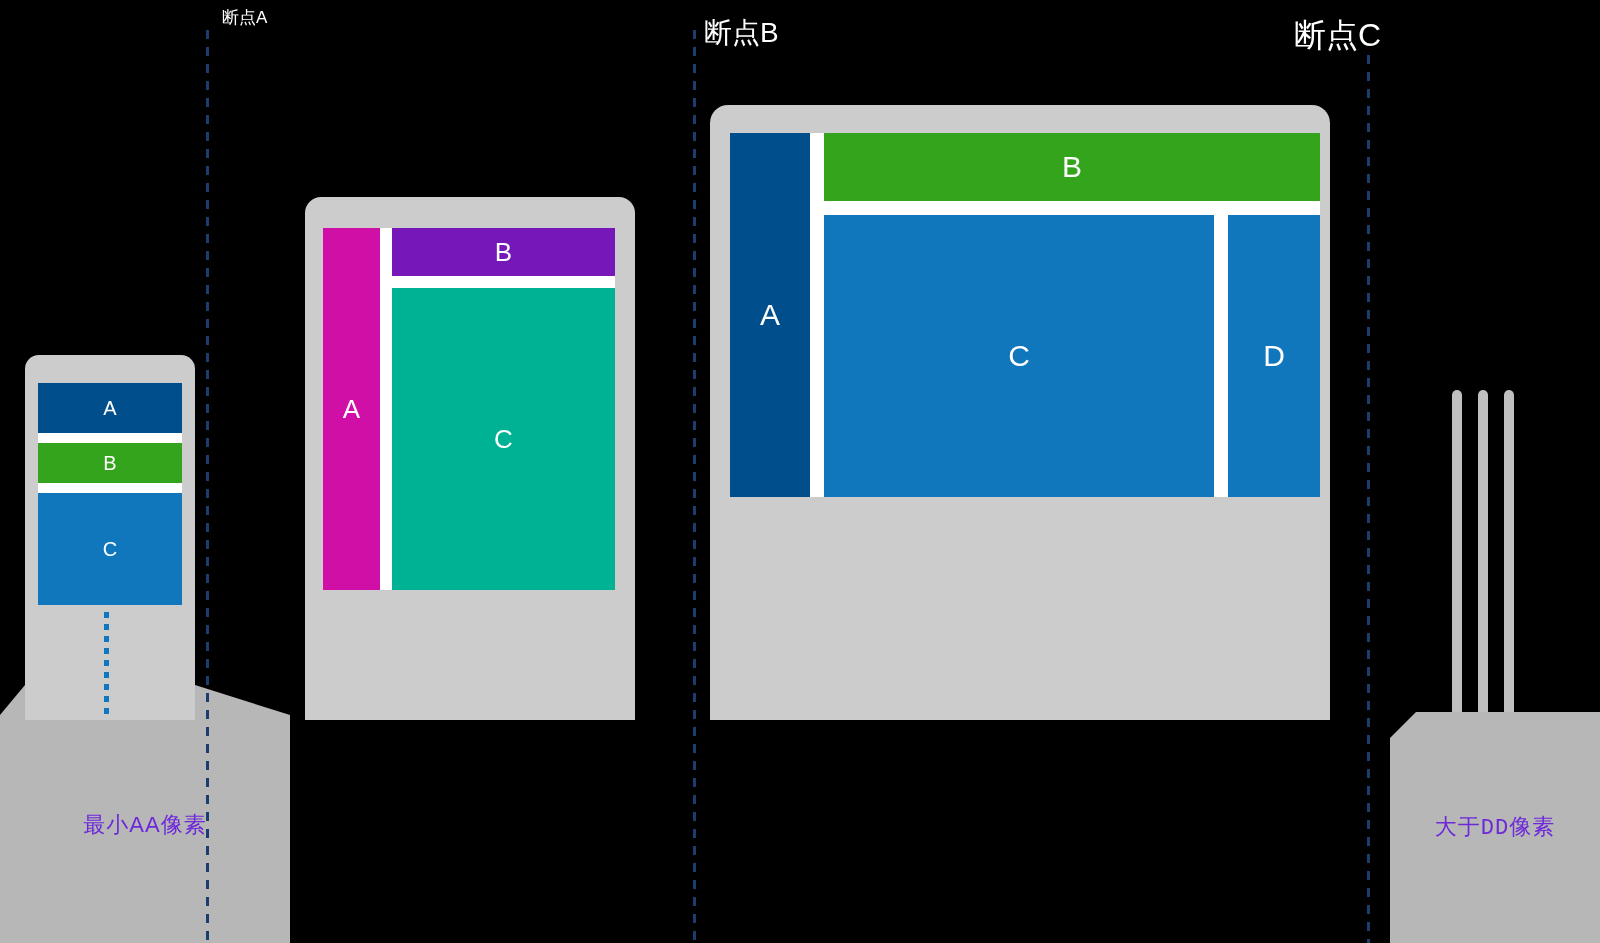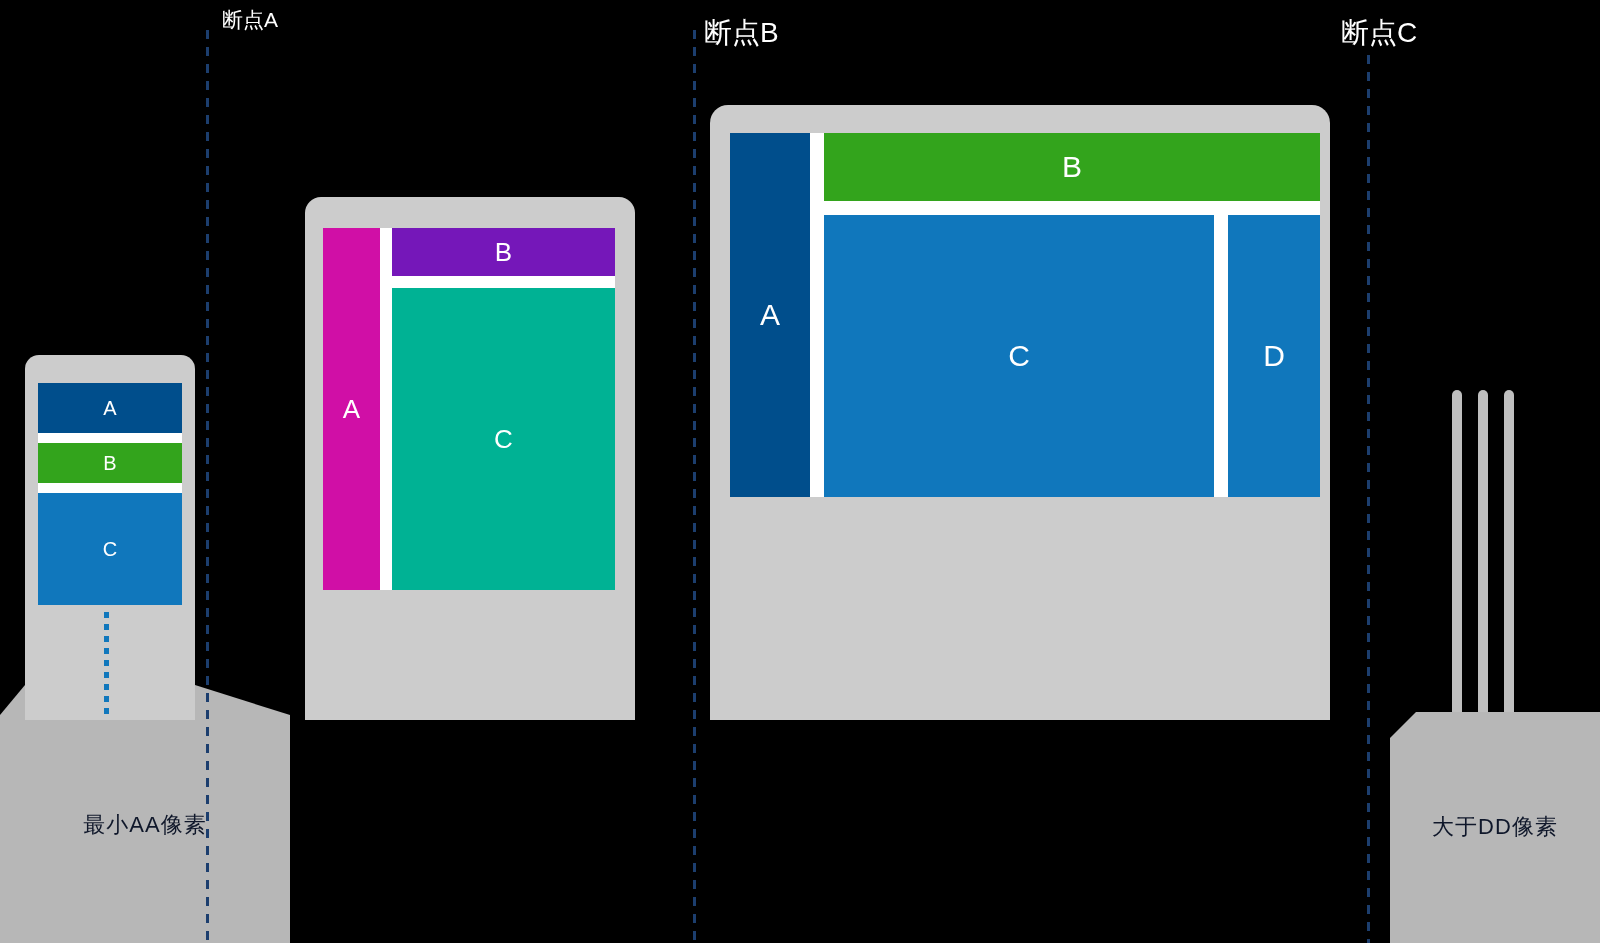--- a/index.html
+++ b/index.html
@@ -4,48 +4,48 @@
 <style>
   * { margin:0; padding:0; box-sizing:border-box; }
   html,body { background:#000; }
   body { font-family:"Liberation Sans","DejaVu Sans",sans-serif; }
 
   .stage { position:relative; width:1600px; height:943px; background:#000; overflow:hidden; }
 
   
   .band { position:absolute; background:#B7B7B7; }
   .band-label { position:absolute; left:0; width:100%; top:125px; text-align:center;
-                color:#0f172a; font-size:22px; letter-spacing:1px; }
+                color:#6d28d9; font-size:22px; letter-spacing:1px; }
   .band-1 { left:0;    top:685px; width:290px; height:258px;
             clip-path:polygon(25px 0, 195px 0, 290px 30px, 290px 100%, 0 100%, 0 30px); }
   .band-2 { left:305px; top:685px; width:395px; height:258px;
             clip-path:polygon(0 0, 330px 0, 395px 30px, 395px 100%, 13px 100%, 13px 30px); }
   .band-3 { left:705px; top:685px; width:625px; height:258px;
             clip-path:polygon(5px 0, 625px 0, 585px 30px, 585px 100%, 0 100%, 0 30px); }
   .band-3 .band-label { width:585px; }
   .band-4 { left:1390px; top:712px; width:210px; height:231px;
             clip-path:polygon(26px 0, 100% 0, 100% 100%, 0 100%, 0 26px); }
-  .band-4 .band-label { top:100px; }
+  .band-4 .band-label { top:100px;font-family:Liberation Mono, monospace; }
 
   
   .cbar { position:absolute; top:390px; width:10px; height:322px; background:#BFBFBF;
           border-radius:5px 5px 0 0; }
   .cbar-1 { left:1452px; } .cbar-2 { left:1478px; } .cbar-3 { left:1504px; }
 
   
   .bp-line { position:absolute; width:3px;
              background:repeating-linear-gradient(to bottom,#1C3E6E 0 9px,transparent 9px 17px);
              z-index:6; }
   .bp-line-a { left:206px;  top:30px; height:913px; }
   .bp-line-b { left:693px;  top:30px; height:913px; }
   .bp-line-c { left:1367px; top:55px; height:888px; }
   .bp-label { position:absolute; color:#FFFFFF; z-index:7; white-space:nowrap; }
-  .bp-label-a { left:222px;  top:6px;  font-size:21px;text-align:center; }
+  .bp-label-a { left:222px;  top:6px;  font-size:17px;text-align:center; }
   .bp-label-b { left:704px;  top:14px; font-size:28px; }
-  .bp-label-c { left:1294px; top:14px; font-size:28px;margin-left:47px; }
+  .bp-label-c { left:1294px; top:14px; font-size:32px; }
 
   
   .device { position:absolute; background:#CCCCCC; z-index:3; }
   .device-small  { left:25px;  top:355px; width:170px; height:365px; border-radius:14px 14px 0 0; }
   .device-medium { left:305px; top:197px; width:330px; height:523px; border-radius:16px 16px 0 0; }
   .device-large  { left:710px; top:105px; width:620px; height:615px; border-radius:18px 18px 0 0; }
 
   .content { position:absolute; background:#FFFFFF; display:flex; }
   .region { display:flex; align-items:center; justify-content:center; color:#FFFFFF; }
 

